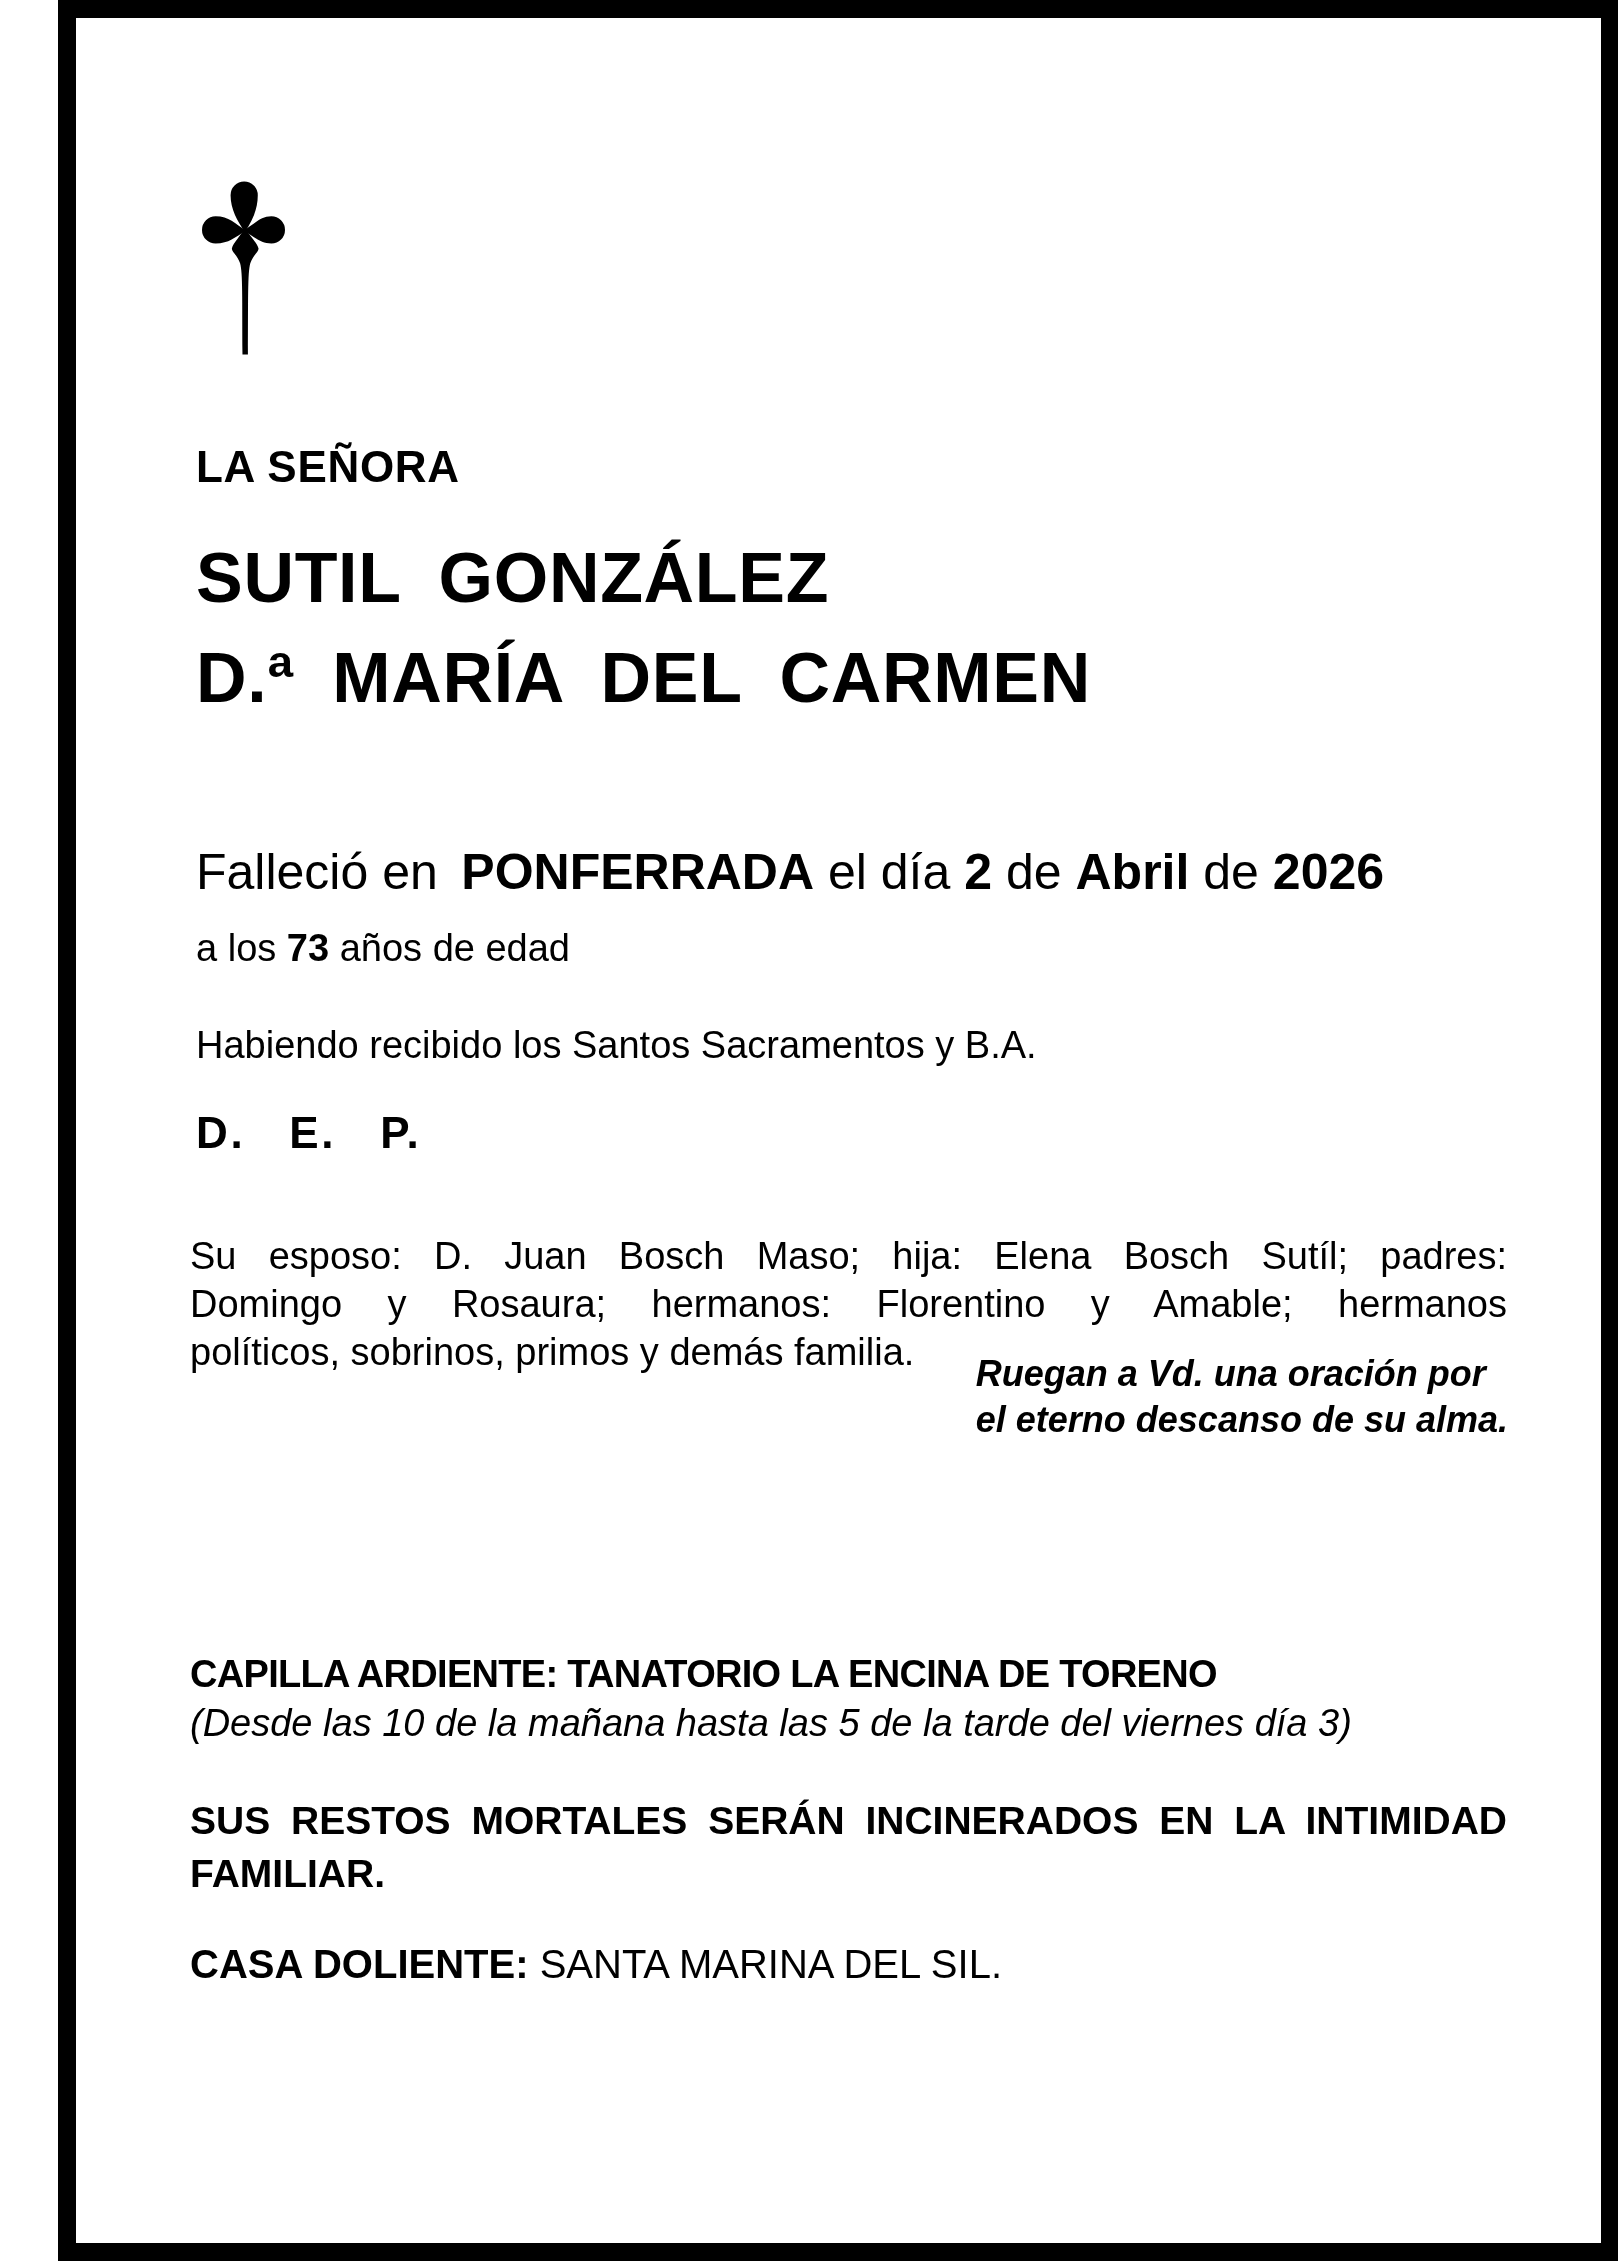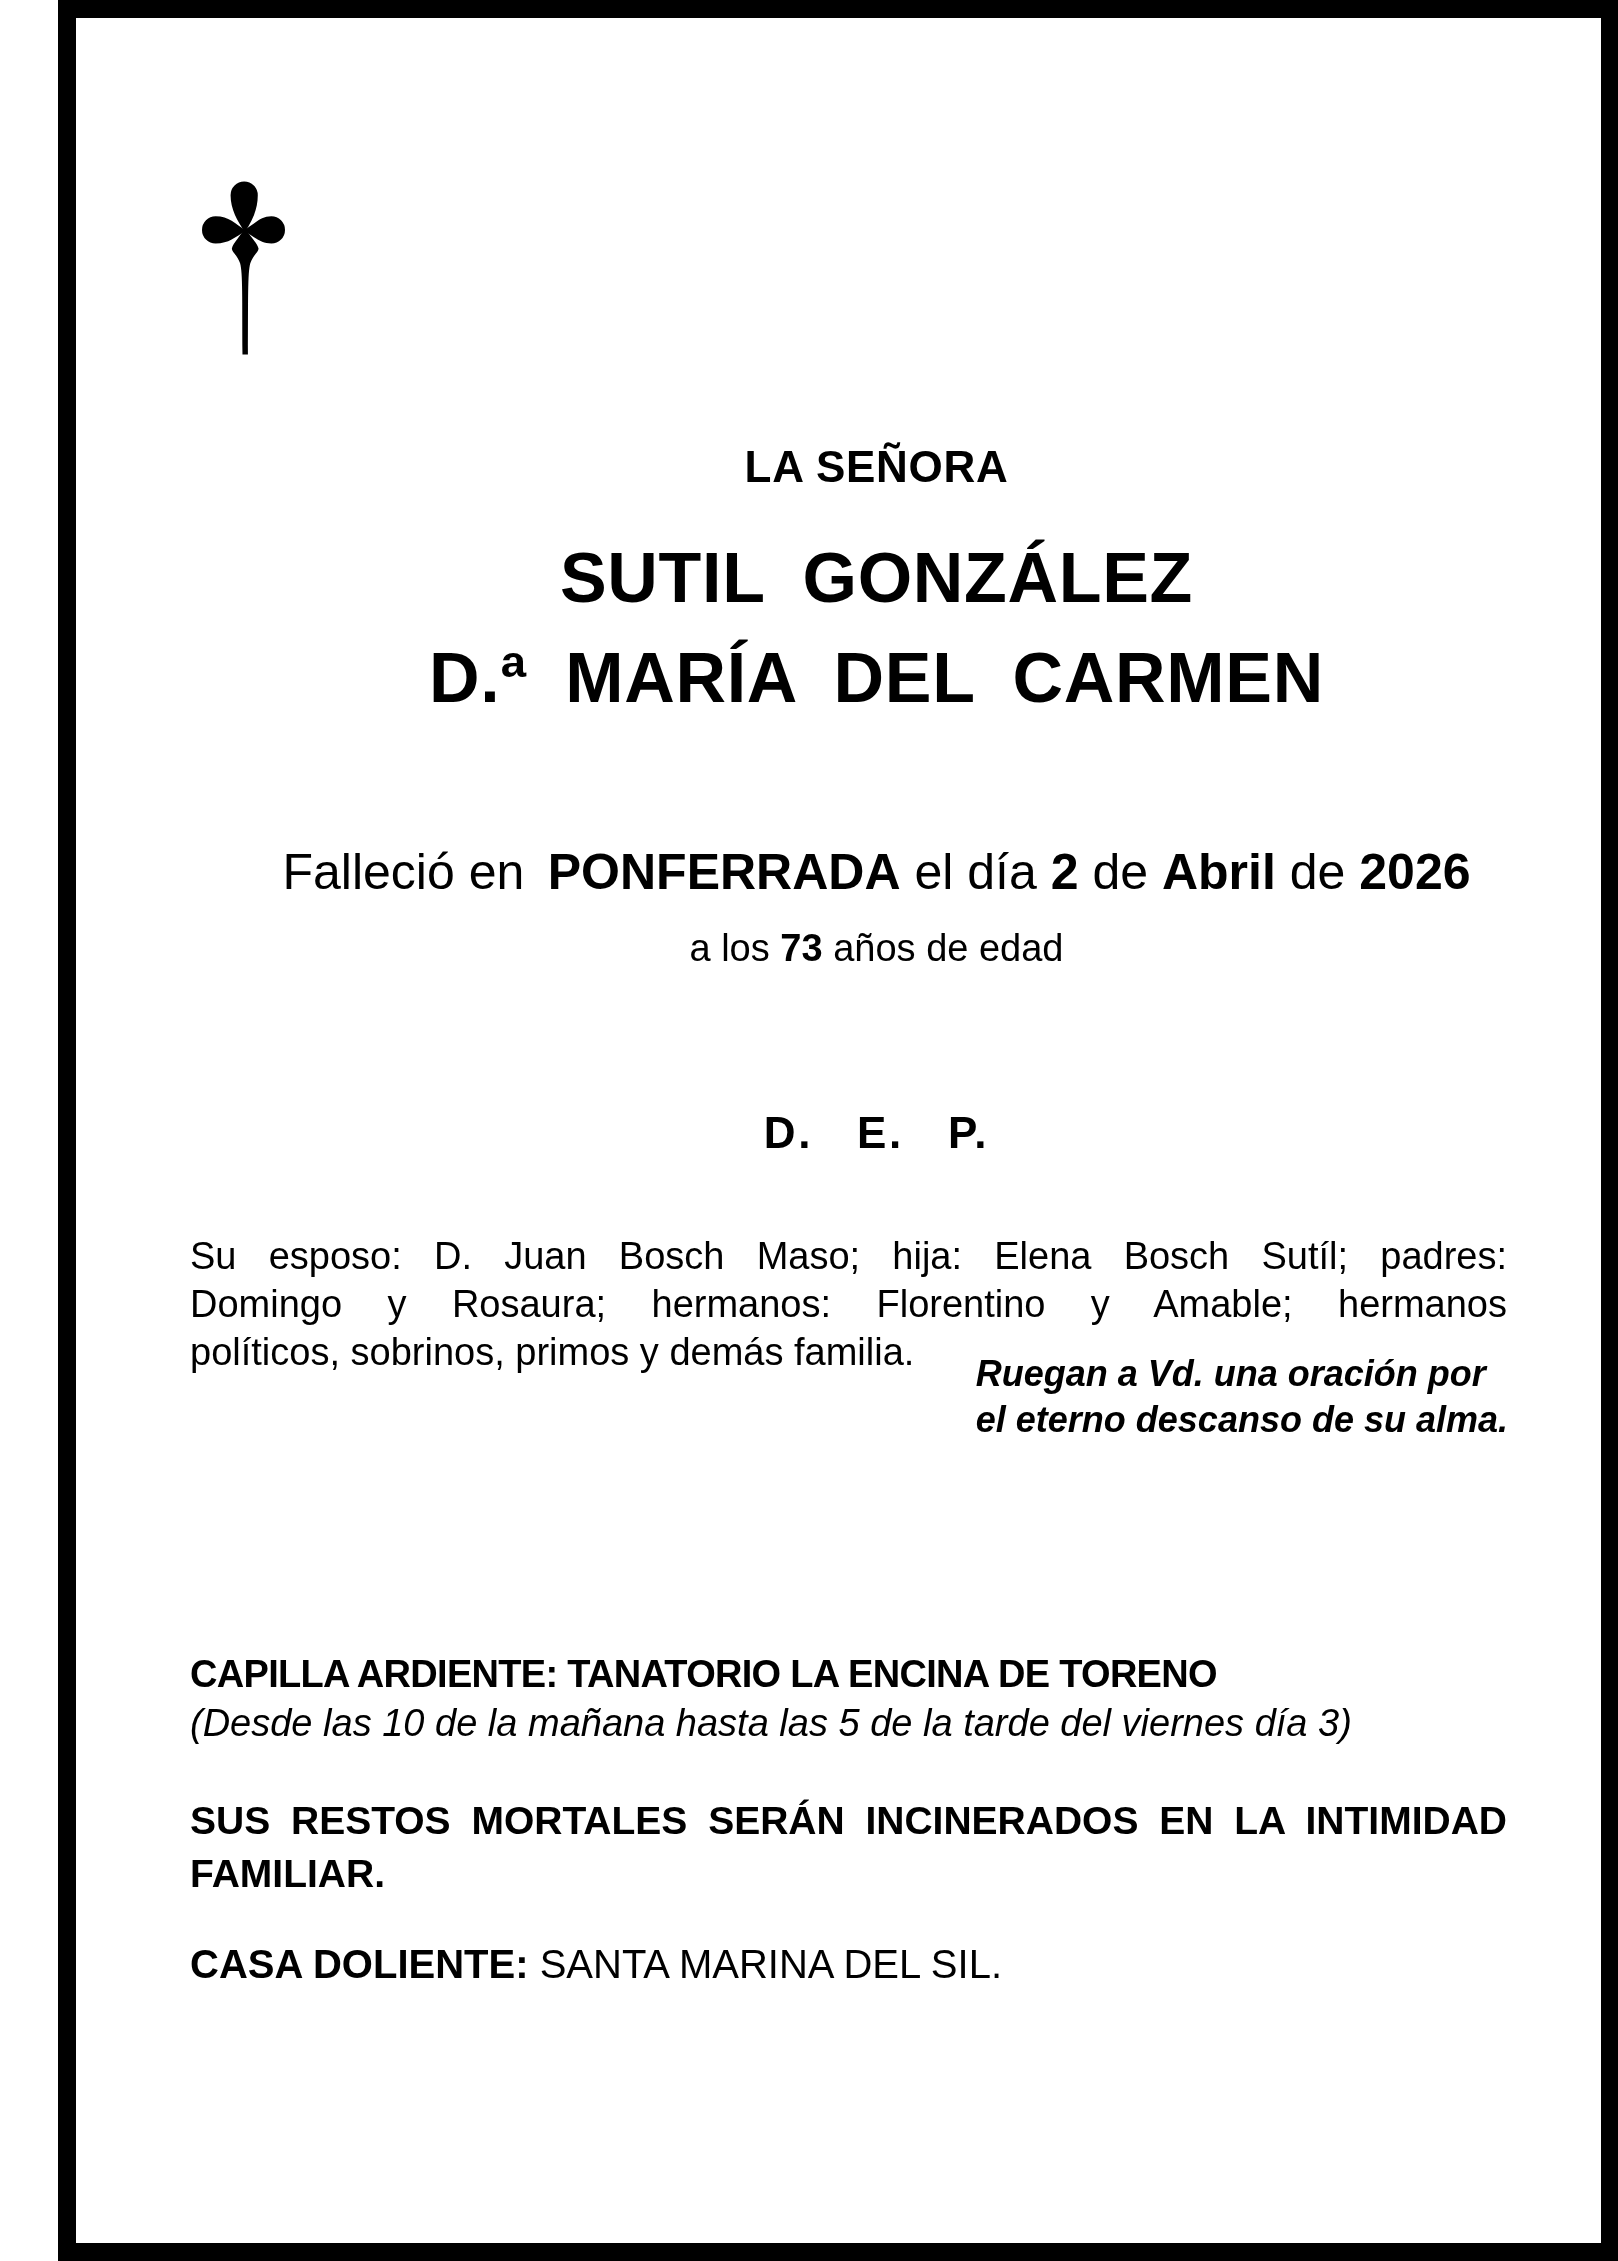--- a/index.html
+++ b/index.html
@@ -13,21 +13,21 @@
     overflow: hidden;
   }
   .frame {
     position: absolute;
     left: 58px; top: 0;
     width: 1561px; height: 2261px;
     border: 18px solid #000000;
     box-sizing: border-box;
   }
   .abs { position: absolute; }
-  .center-col { left: 178px; width: 1397px; text-align: center; }
+  .center-col { left: 196px; width: 1397px; }
   .left-col   { left: 190px; width: 1317px; text-align: left; }
 
   .cross { left: 202px; top: 180px; width: 83px; height: 176px; }
 
   .header-title {
     top: 443px;
     font-size: 44px; font-weight: bold; letter-spacing: 0.7px;
     line-height: 48px;
   }
   .deceased-name {
@@ -101,20 +101,21 @@
     <span>de</span>
     <span class="bold">2026</span>
   </div>
 
   <div class="abs center-col age-line">
     <span>a los</span>
     <span class="bold">73</span>
     <span>años de edad</span>
   </div>
 
+  <div class="abs center-col sacraments">Habiendo recibido los Santos Sacramentos y B.A.</div>
 
   <div class="abs left-col family-paragraph">
     <div class="just">Su esposo: D. Juan Bosch Maso; hija: Elena Bosch Sutíl; padres:</div>
     <div class="just">Domingo y Rosaura; hermanos: Florentino y Amable; hermanos</div>
     <div>políticos, sobrinos, primos y demás familia.</div>
   </div>
 
   <div class="abs center-col dep-line">D. E. P.</div>
 
   <div class="abs prayer">

